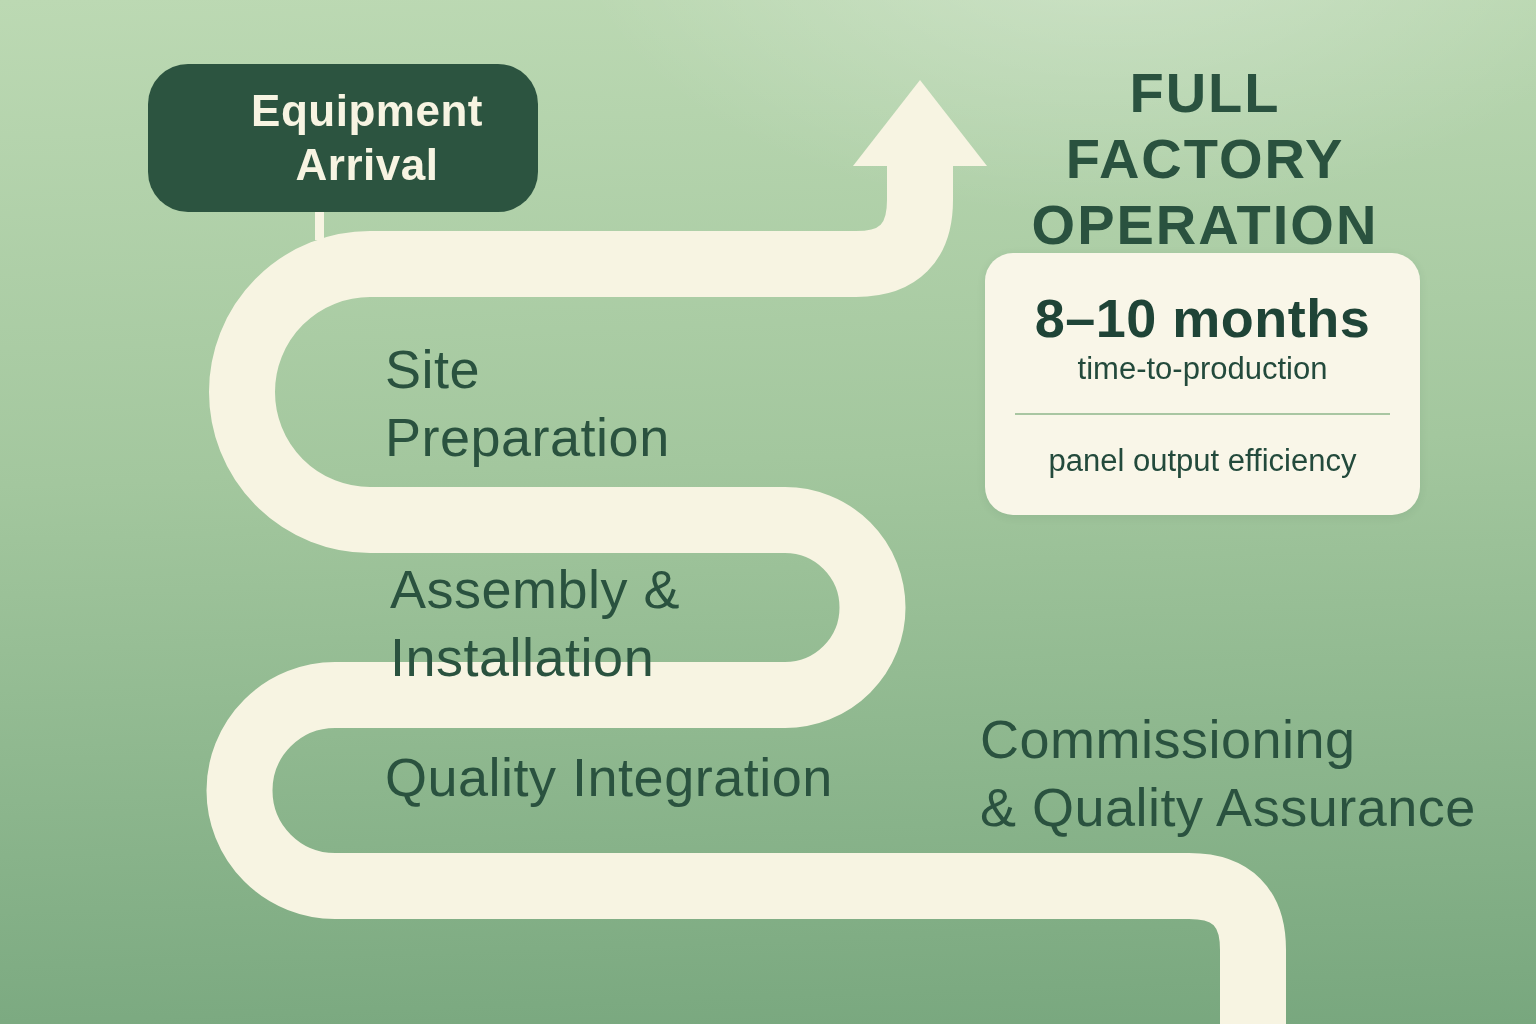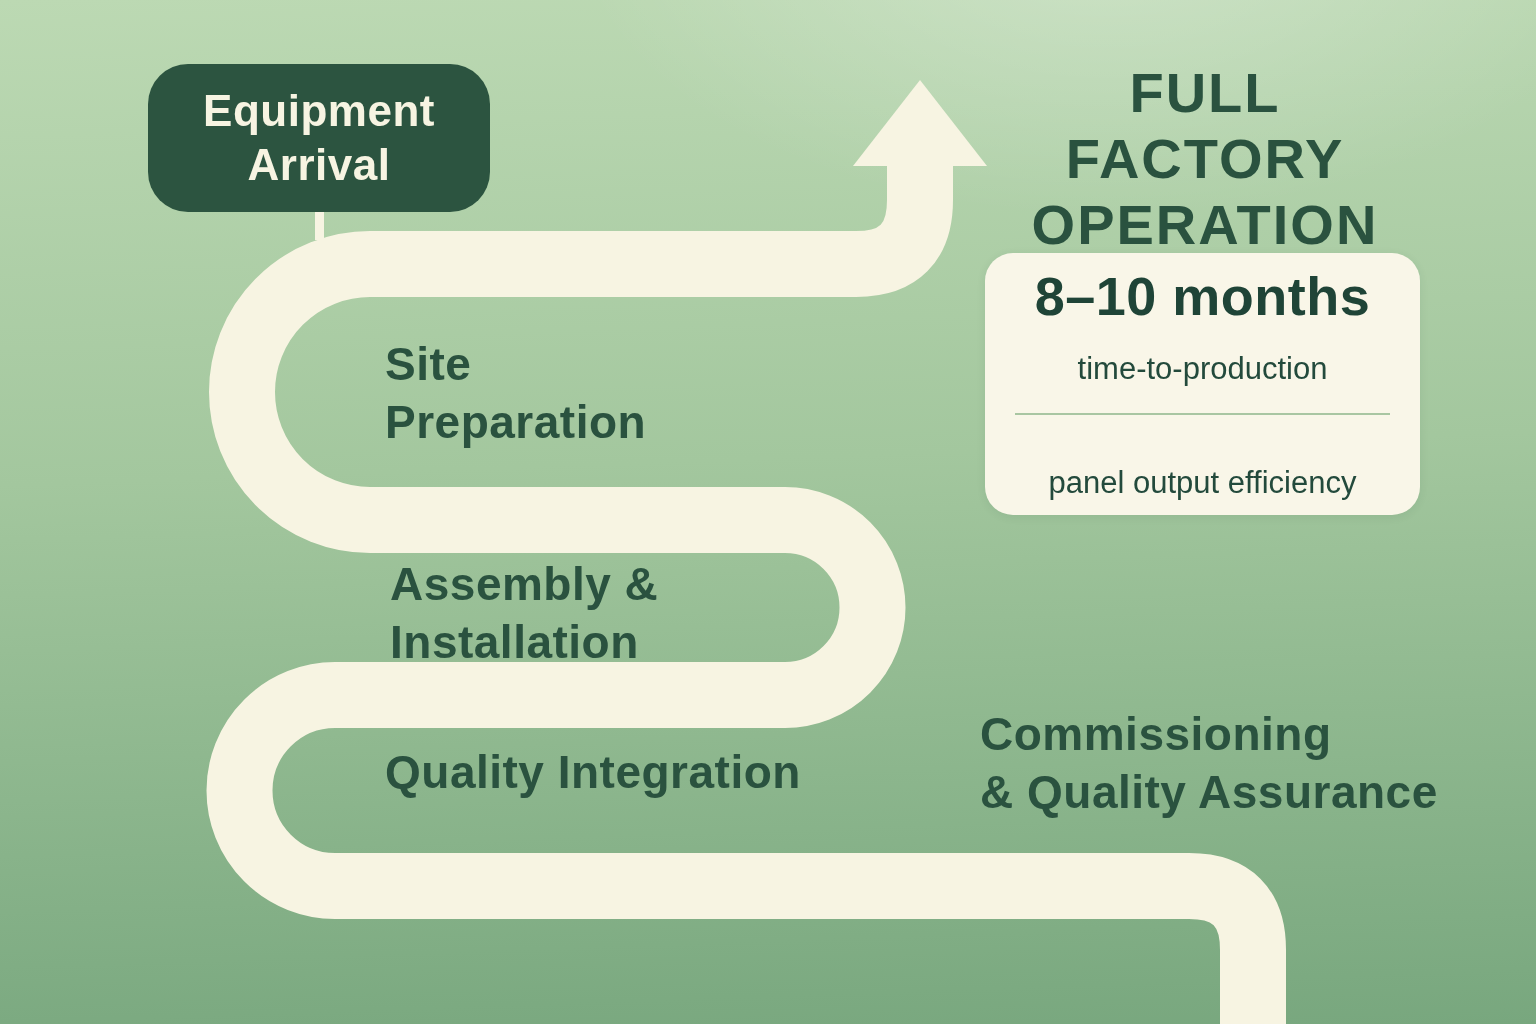--- a/index.html
+++ b/index.html
@@ -30,26 +30,27 @@
     color: #f7f4e2;
     font-size: 44px;
     font-weight: bold;
     line-height: 1.22;
     display: flex;
     align-items: center;
     justify-content: center;
     text-align: center;
     white-space: pre-line;
     letter-spacing: 0.5px;
+    padding-left: 48px;
   }
   .stage-label {
     position: absolute;
     color: #2a523f;
-    font-size: 46px;
-    font-weight: bold;
+    font-size: 54px;
+    font-weight: normal;
     line-height: 1.25;
     white-space: pre-line;
     letter-spacing: 0.5px;
   }
   .stage-site        { left: 385px; top: 336px; }
   .stage-assembly    { left: 390px; top: 556px; }
   .stage-integration { left: 385px; top: 744px; }
   .stage-commission  { left: 980px; top: 706px; }
   .end-label {
     position: absolute;
@@ -79,21 +80,21 @@
   }
   .stat-value {
     font-size: 54px;
     font-weight: bold;
     line-height: 1.1;
     letter-spacing: 0.5px;
   }
   .stat-caption {
     font-size: 31px;
     font-weight: normal;
-    margin-top: 24px;
+    margin-top: 2px;
     color: #234a3c;
   }
   .stat-divider {
     width: 375px;
     height: 2px;
     background: #a9c6a2;
     border: none;
     margin: 26px 0;
   }
 </style>

